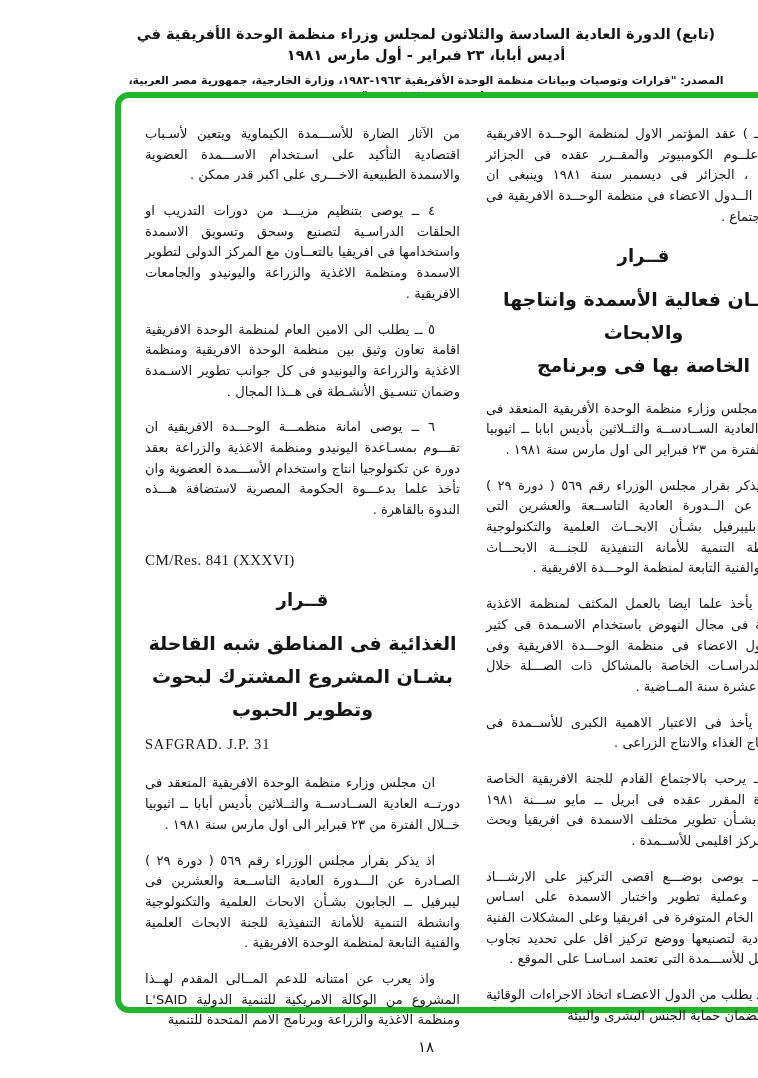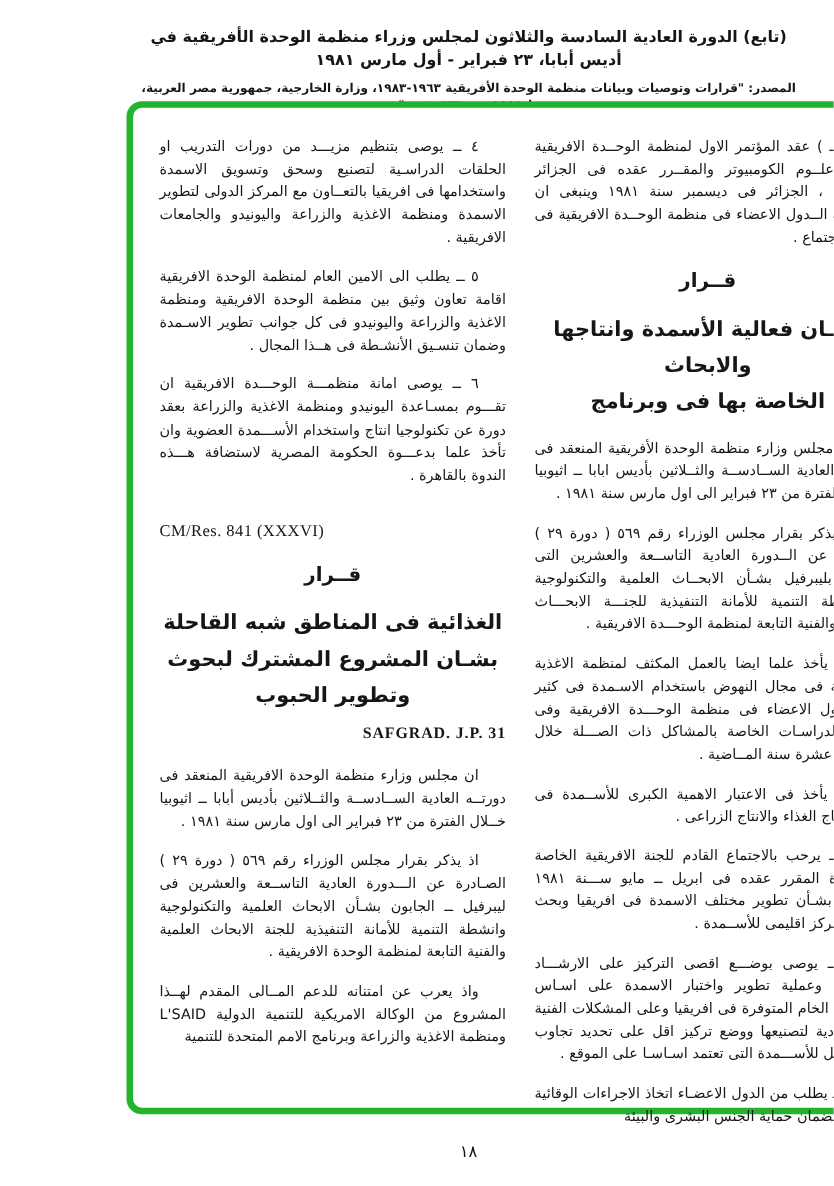--- a/index.html
+++ b/index.html
@@ -81,23 +81,23 @@
     font-size: 18px;
     margin: 10px 0 12px 0;
   }
   .res-title-line {
     text-align: center;
     font-weight: bold;
     font-size: 19px;
     line-height: 1.75;
   }
   .res-title-latin {
-    text-align: right;
+    text-align: left;
     font-family: "Liberation Serif", serif;
-    font-weight: bold;
+    font-weight: normal;
     font-size: 14.5px;
     letter-spacing: 0.8px;
     direction: ltr;
     margin: 6px 0 18px 0;
   }
   .titles-block { margin-bottom: 16px; }
   
   .page-number {
     position: absolute;
     left: 0;
@@ -135,20 +135,21 @@
         <div class="para">ان مجلس وزارء منظمة الوحدة الأفريقية المنعقد فى دورتــه العادية الســادســة والثــلاثين بأديس ابابا ــ اثيوبيا خــلال الفترة من ٢٣ فبراير الى اول مارس سنة ١٩٨١ .</div>
         <div class="para">اذ يذكر بقرار مجلس الوزراء رقم ٥٦٩ ( دورة ٢٩ ) الصـادر عن الــدورة العادية التاســعة والعشرين التى عقدت بليبرفيل بشـأن الابحــاث العلمية والتكنولوجية وانشـــطة التنمية للأمانة التنفيذية للجنـــة الابحـــاث العلمية والفنية التابعة لمنظمة الوحـــدة الافريقية .</div>
         <div class="para">واذ يأخذ علما ايضا بالعمل المكثف لمنظمة الاغذية والزراعة فى مجال النهوض باستخدام الاسـمدة فى كثير من الدول الاعضاء فى منظمة الوحـــدة الافريقية وفى مجال الدراسـات الخاصة بالمشاكل ذات الصـــلة خلال الخمس عشرة سنة المــاضية .</div>
         <div class="para">واذ يأخذ فى الاعتبار الاهمية الكبرى للأســمدة فى زيادة انتاج الغذاء والانتاج الزراعى .</div>
         <div class="para">١ ــ يرحب بالاجتماع القادم للجنة الافريقية الخاصة بالاسمدة المقرر عقده فى ابريل ــ مايو ســـنة ١٩٨١ للتوجيه بشـأن تطوير مختلف الاسمدة فى افريقيا وبحث انشـاء مركز اقليمى للأســمدة .</div>
         <div class="para">٢ ــ يوصى بوضـــع اقصى التركيز على الارشـــاد الزراعى وعملية تطوير واختبار الاسمدة على اسـاس المـــواد الخام المتوفرة فى افريقيا وعلى المشكلات الفنية والاقتصادية لتصنيعها ووضع تركيز اقل على تحديد تجاوب المحاصيل للأســـمدة التى تعتمد اسـاسـا على الموقع .</div>
         <div class="para">٣ ــ يطلب من الدول الاعضـاء اتخاذ الاجراءات الوقائية اللازمة لضمان حماية الجنس البشرى والبيئة</div>
       </div>
 
       <div class="col">
+        <div class="para no-indent">من الآثار الضارة للأســـمدة الكيماوية ويتعين لأسـباب اقتصادية التأكيد على اسـتخدام الاســـمدة العضوية والاسمدة الطبيعية الاخـــرى على اكبر قدر ممكن .</div>
         <div class="para">٤ ــ يوصى بتنظيم مزيـــد من دورات التدريب او الحلقات الدراسـية لتصنيع وسحق وتسويق الاسمدة واستخدامها فى افريقيا بالتعــاون مع المركز الدولى لتطوير الاسمدة ومنظمة الاغذية والزراعة واليونيدو والجامعات الافريقية .</div>
         <div class="para">٥ ــ يطلب الى الامين العام لمنظمة الوحدة الافريقية اقامة تعاون وثيق بين منظمة الوحدة الافريقية ومنظمة الاغذية والزراعة واليونيدو فى كل جوانب تطوير الاسـمدة وضمان تنسـيق الأنشـطة فى هــذا المجال .</div>
         <div class="para">٦ ــ يوصى امانة منظمـــة الوحـــدة الافريقية ان تقـــوم بمسـاعدة اليونيدو ومنظمة الاغذية والزراعة بعقد دورة عن تكنولوجيا انتاج واستخدام الأســـمدة العضوية وان تأخذ علما بدعـــوة الحكومة المصرية لاستضافة هـــذه الندوة بالقاهرة .</div>
 
         <div class="res-ref">CM/Res. 841 (XXXVI)</div>
 
         <div class="titles-block">
           <div class="res-title-word">قــرار</div>
           <div class="res-title-line">الغذائية فى المناطق شبه القاحلة</div>
           <div class="res-title-line">بشـان المشروع المشترك لبحوث وتطوير الحبوب</div>

